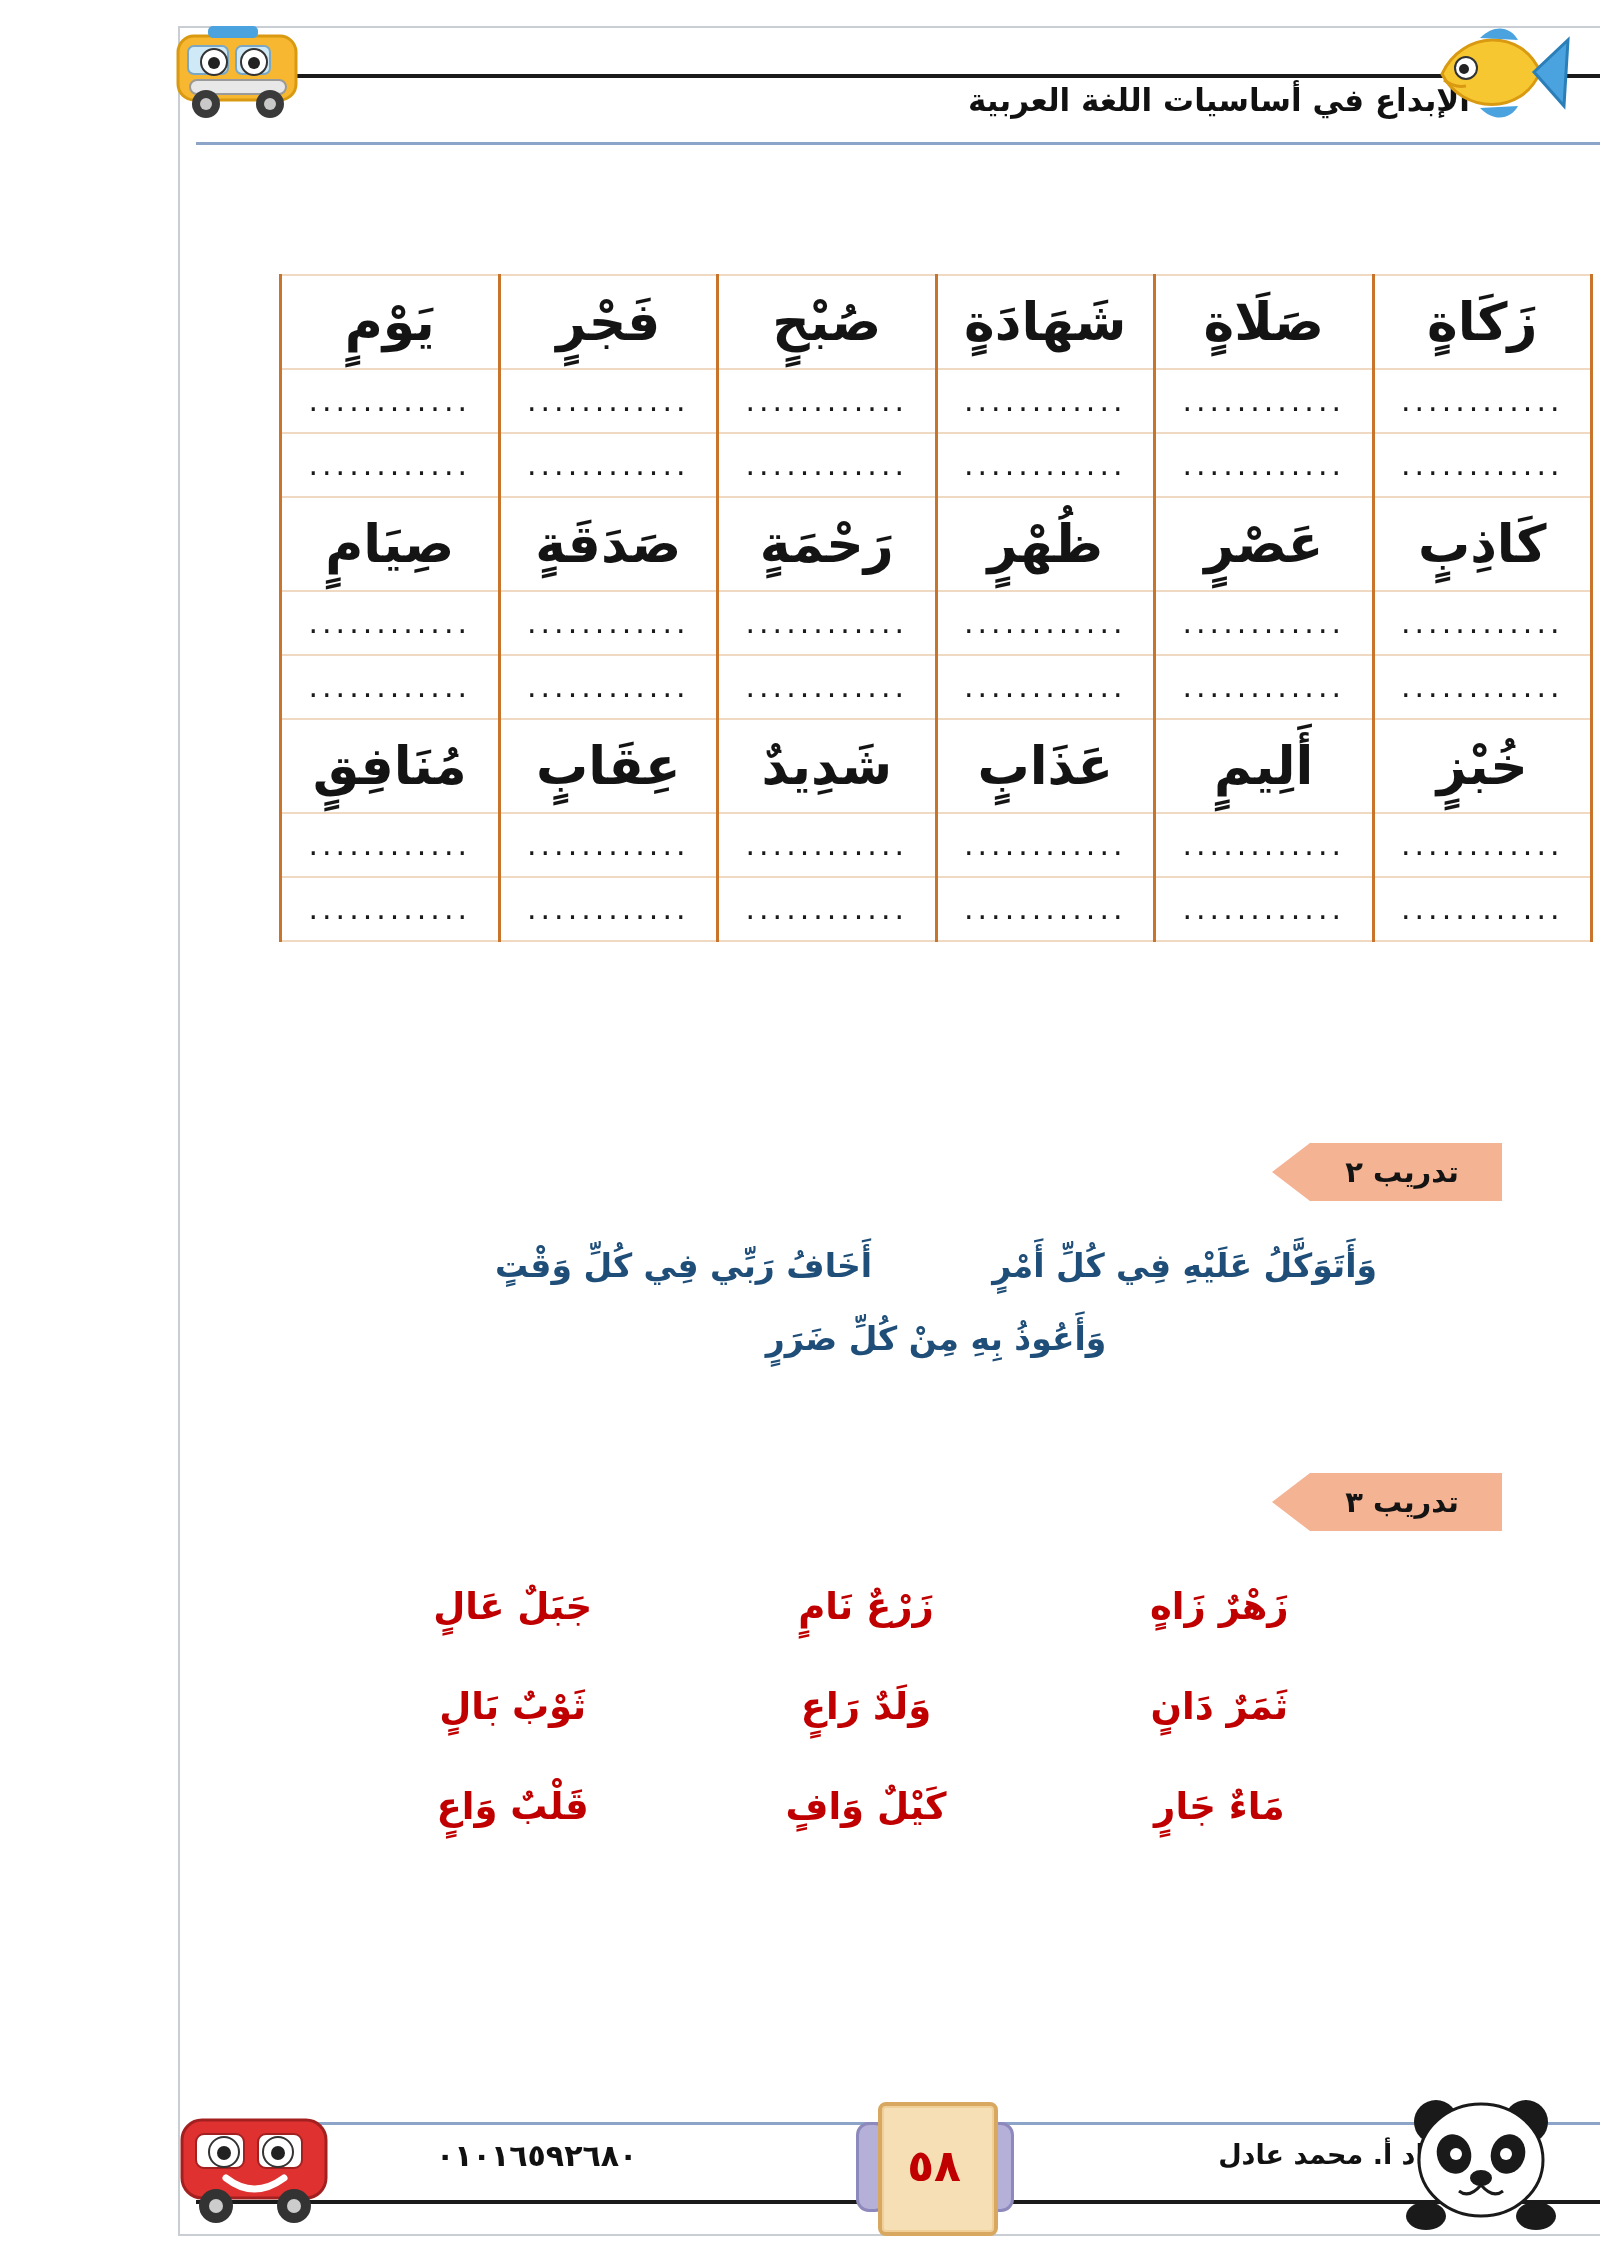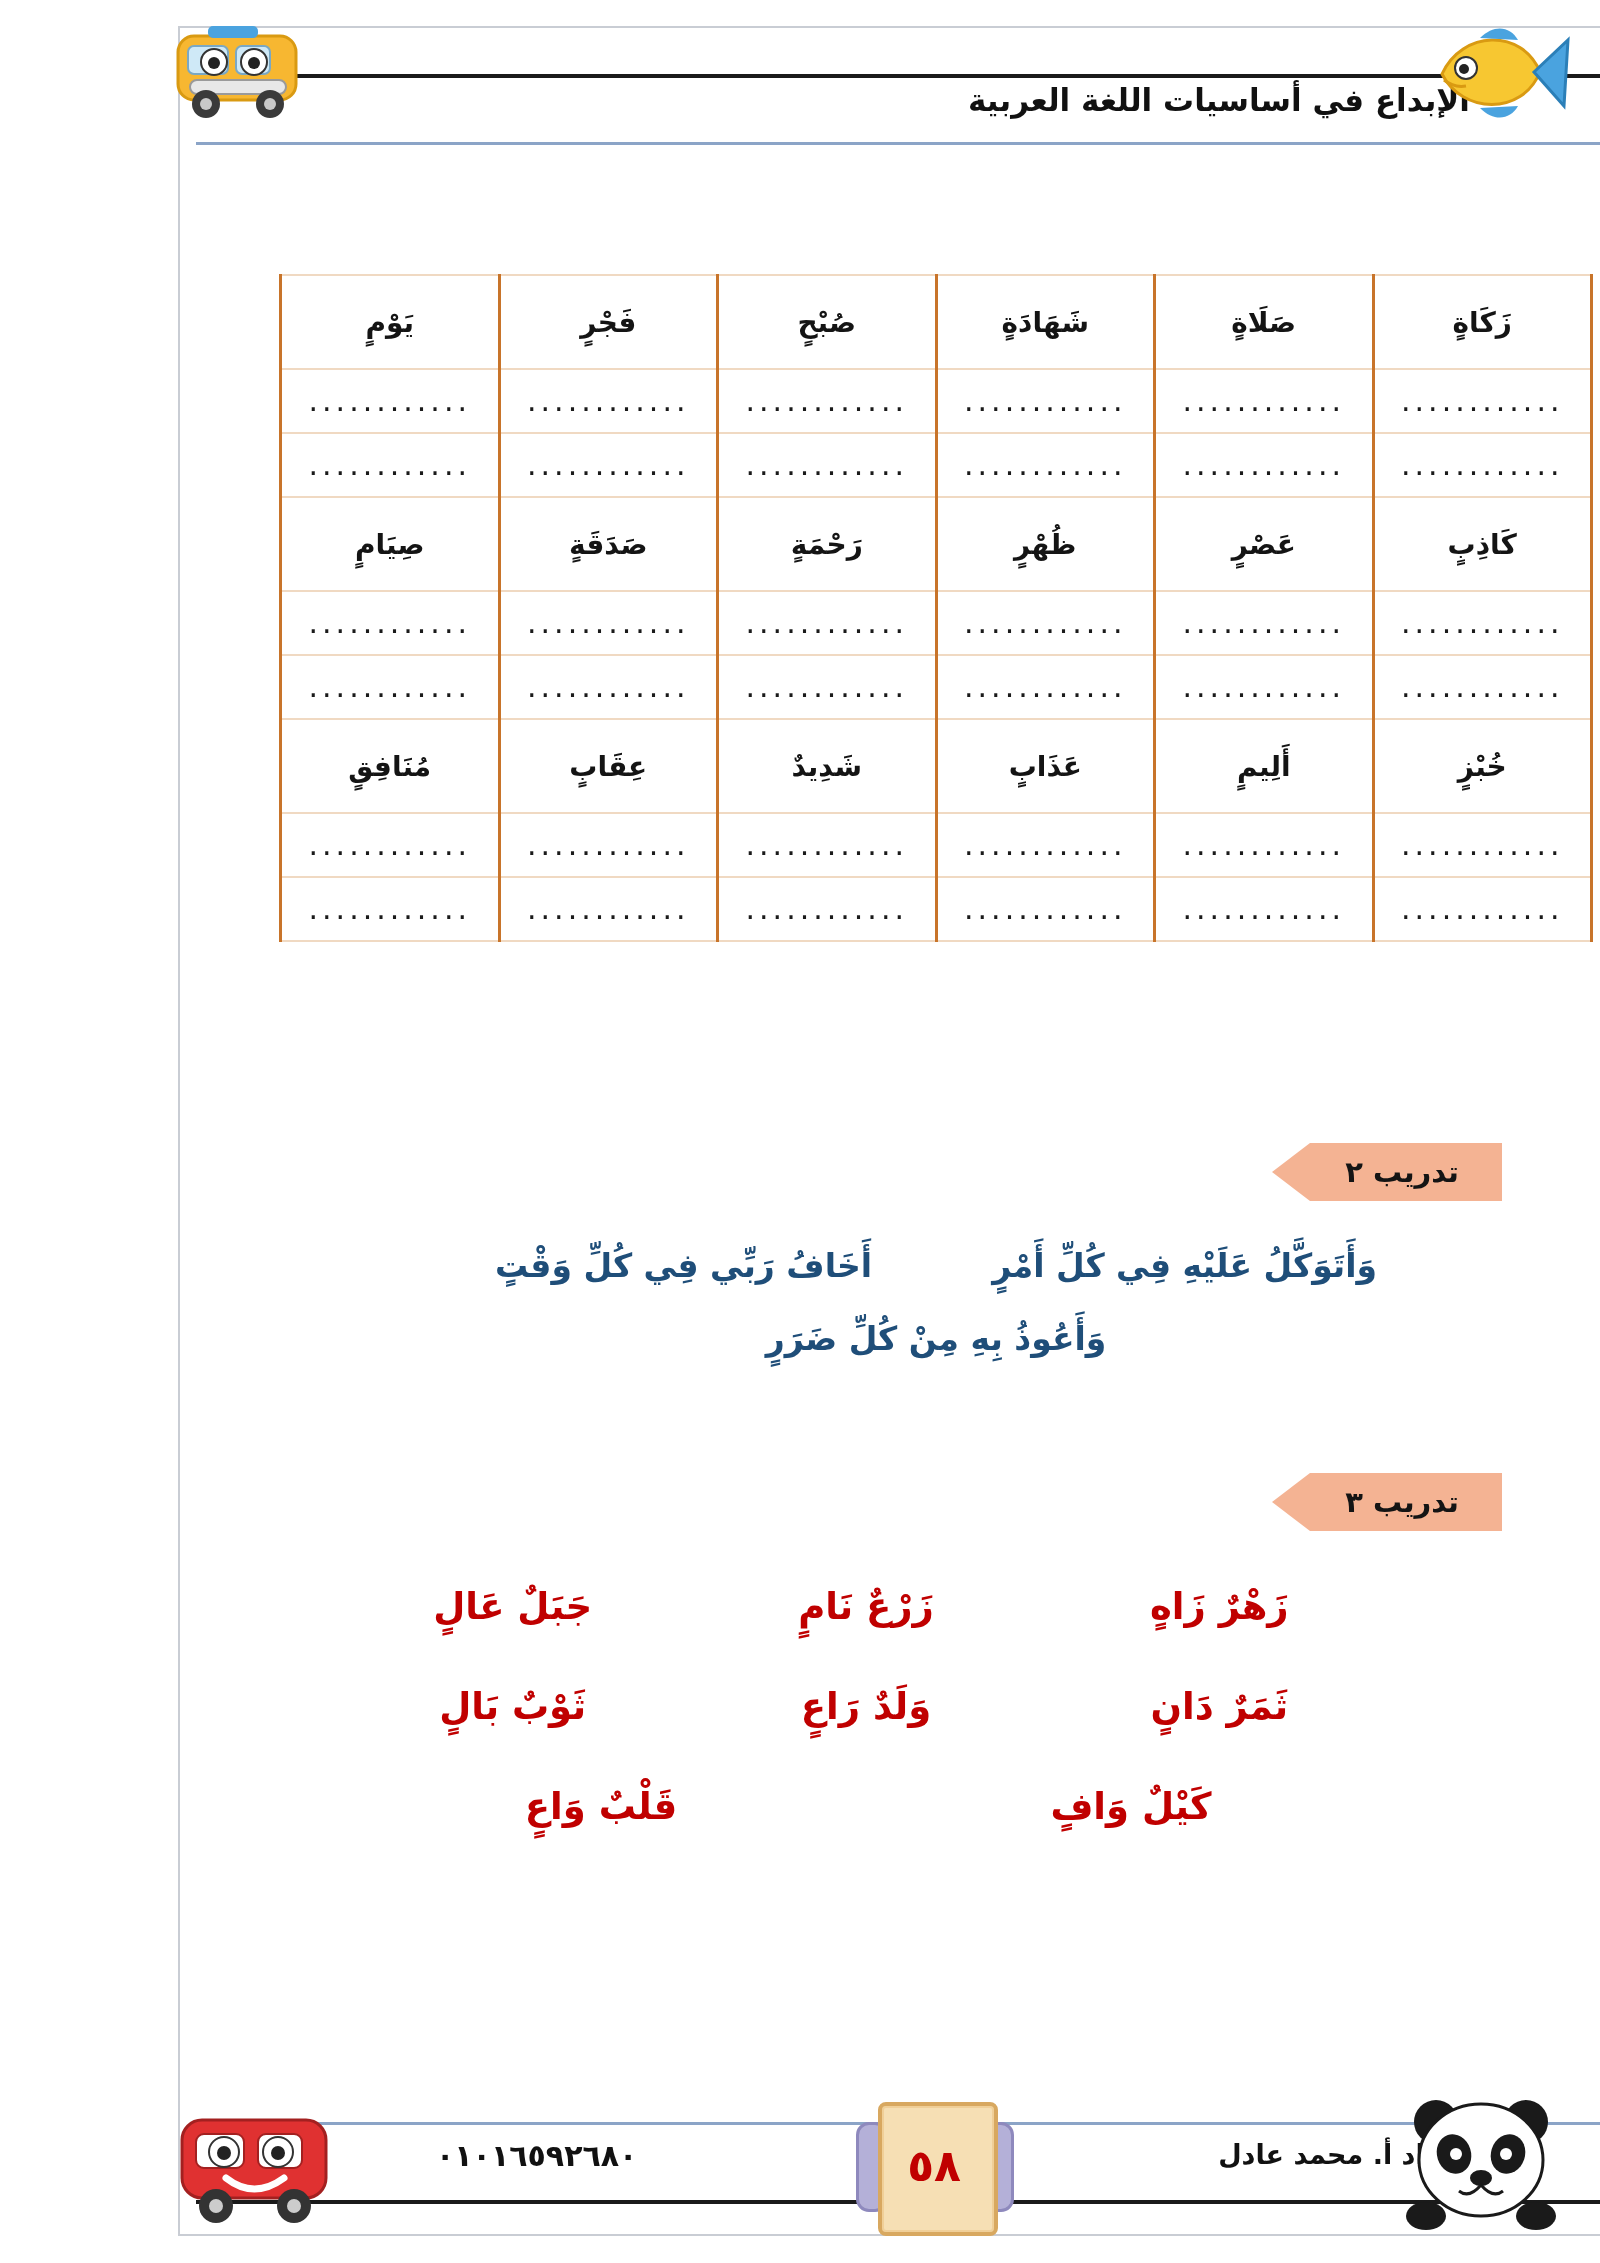--- a/index.html
+++ b/index.html
@@ -93,21 +93,21 @@
     border-right: 3px solid #c8742a;
     border-top: 2px solid #f0d9c2;
     border-bottom: 2px solid #f0d9c2;
     text-align: center;
     vertical-align: middle;
     padding: 0;
     box-sizing: border-box;
   }
   .word-table tr.words td {
     height: 94px;
-    font-size: 28px;
+    font-size: 52px;
     font-weight: bold;
     color: #141414;
     white-space: nowrap;
   }
   .word-table tr.blank td {
     height: 64px;
     font-size: 30px;
     color: #1a1a1a;
     letter-spacing: 4px;
     line-height: 40px;
@@ -408,20 +408,21 @@
       <div class="red-cell">زَهْرٌ زَاهٍ</div>
       <div class="red-cell">زَرْعٌ نَامٍ</div>
       <div class="red-cell">جَبَلٌ عَالٍ</div>
     </div>
     <div class="red-row">
       <div class="red-cell">ثَمَرٌ دَانٍ</div>
       <div class="red-cell">وَلَدٌ رَاعٍ</div>
       <div class="red-cell">ثَوْبٌ بَالٍ</div>
     </div>
     <div class="red-row">
+      <div class="red-cell">مَاءٌ جَارٍ</div>
       <div class="red-cell">كَيْلٌ وَافٍ</div>
       <div class="red-cell">قَلْبٌ وَاعٍ</div>
     </div>
   </div>
 
   <div class="footer-rule-top"></div>
   <div class="footer-author">إعداد أ. محمد عادل</div>
   <div class="footer-phone">٠١٠١٦٥٩٢٦٨٠</div>
   <div class="footer-rule-bottom"></div>
 

